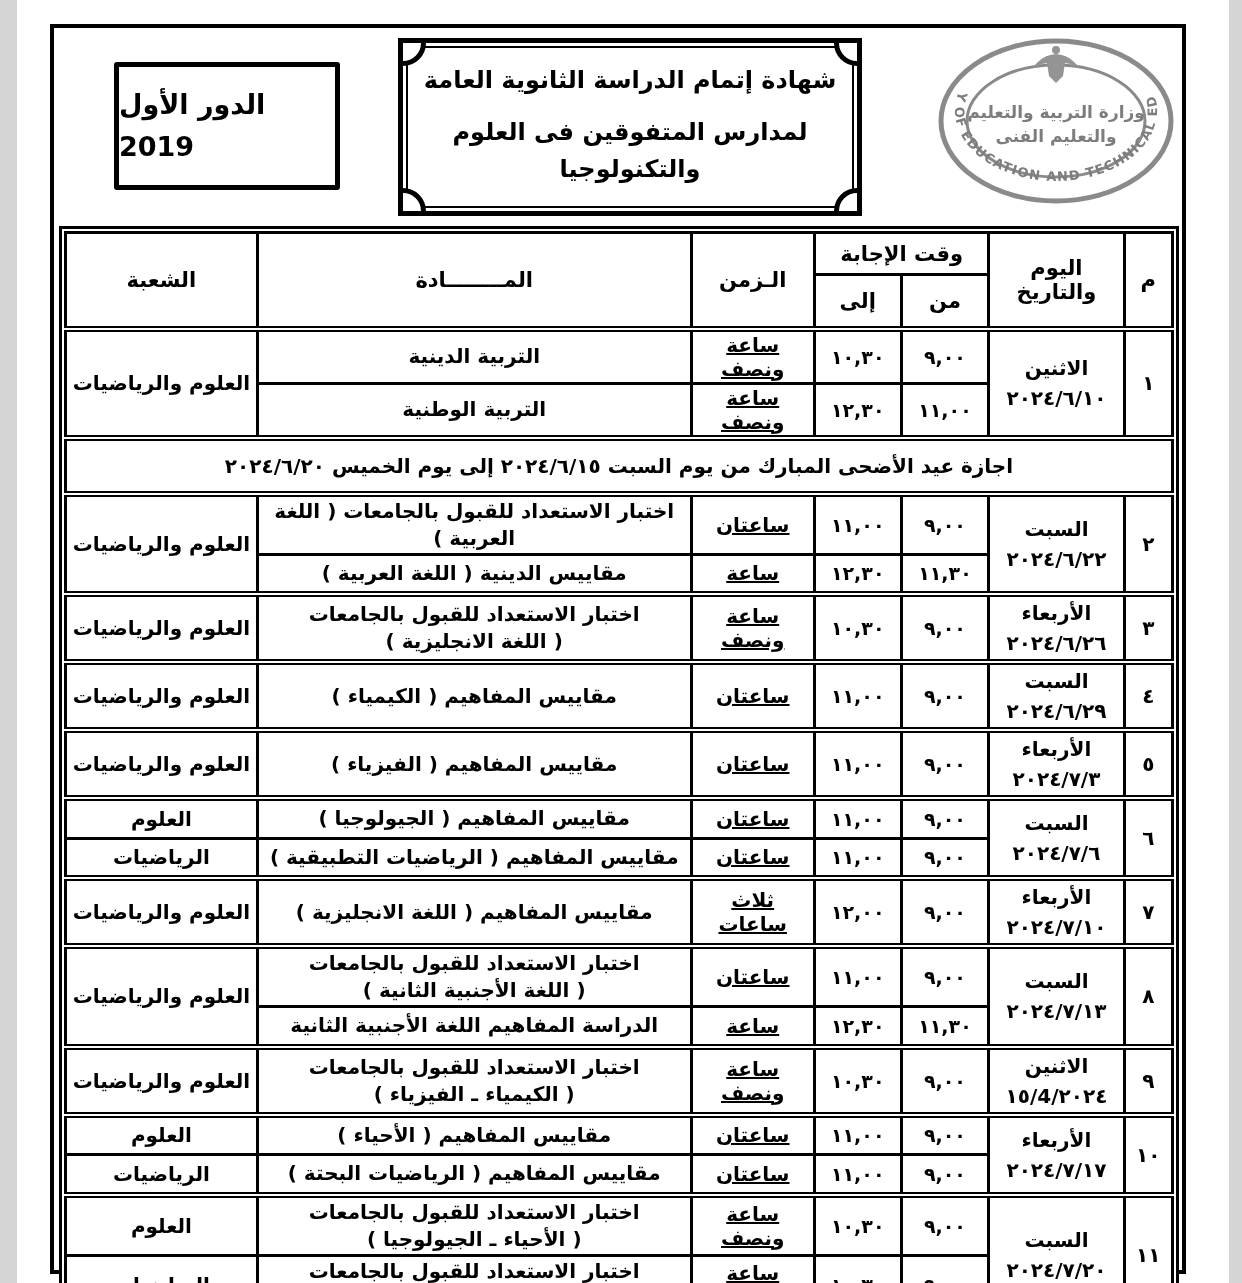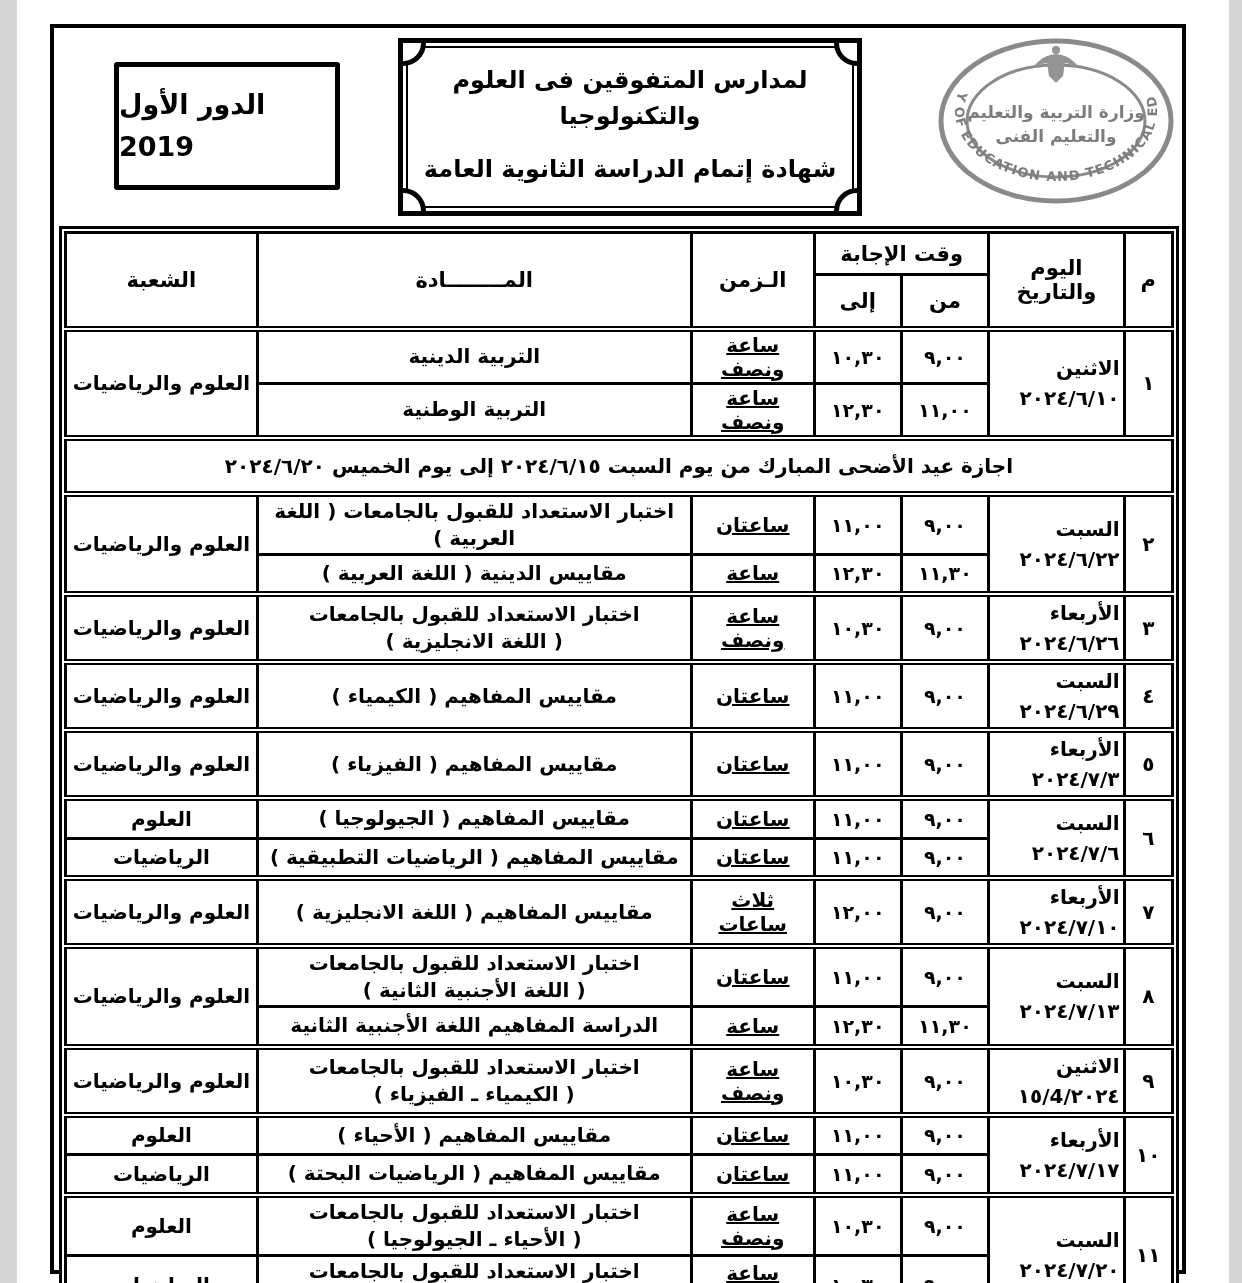--- a/index.html
+++ b/index.html
@@ -67,21 +67,21 @@
   th, td {
     border: 3px solid #000;
     text-align: center; vertical-align: middle;
     padding: 1px 3px;
     font-weight: bold; font-size: 20px;
   }
   thead th { font-size: 21px; }
   tr.group-start td { border-top: 6px double #000; }
   tr.holiday td { border-top: 6px double #000; border-bottom: 6px double #000; font-size: 20px; }
   td.c-subj { white-space: pre-line; line-height: 1.35; }
-  td.c-day  { line-height: 1.5; text-align: right; }
+  td.c-day  { line-height: 1.5; }
   td.c-time { font-size: 19px; }
   td.c-dur  { font-size: 20px; text-decoration: underline; }
 </style>
 </head>
 <body>
 
 <div class="scan-edge left"></div>
 <div class="scan-edge right"></div>
 
 <div class="page-frame">
@@ -94,22 +94,22 @@
     </div>
 
     <div class="title-box">
       <div class="title-inner"></div>
       <div class="notch tl"></div>
       <div class="notch tr"></div>
       <div class="notch bl"></div>
       <div class="notch br"></div>
       <div class="title-text">
         <div>جدول امتحان</div>
+        <div>شهادة إتمام الدراسة الثانوية العامة</div>
         <div>لمدارس المتفوقين فى العلوم والتكنولوجيا</div>
-        <div>شهادة إتمام الدراسة الثانوية العامة</div>
         <div class="stem" dir="ltr">( STEM )</div>
       </div>
     </div>
 
     <svg class="seal" width="244" height="174" viewBox="0 0 244 174">
       <ellipse cx="122" cy="87" rx="115" ry="80" fill="none" stroke="#8a8a8a" stroke-width="5"></ellipse>
       <ellipse cx="122" cy="87" rx="89" ry="56" fill="none" stroke="#8a8a8a" stroke-width="3"></ellipse>
       <path id="ringPath" d="M 24 60 A 101 70 0 1 0 220 60" fill="none"></path>
       <text font-size="13" font-weight="bold" letter-spacing="1.2" fill="#7d7d7d">
         <textPath href="#ringPath" startOffset="50%" text-anchor="middle">MINISTRY OF EDUCATION AND TECHNICAL EDUCATION</textPath>

